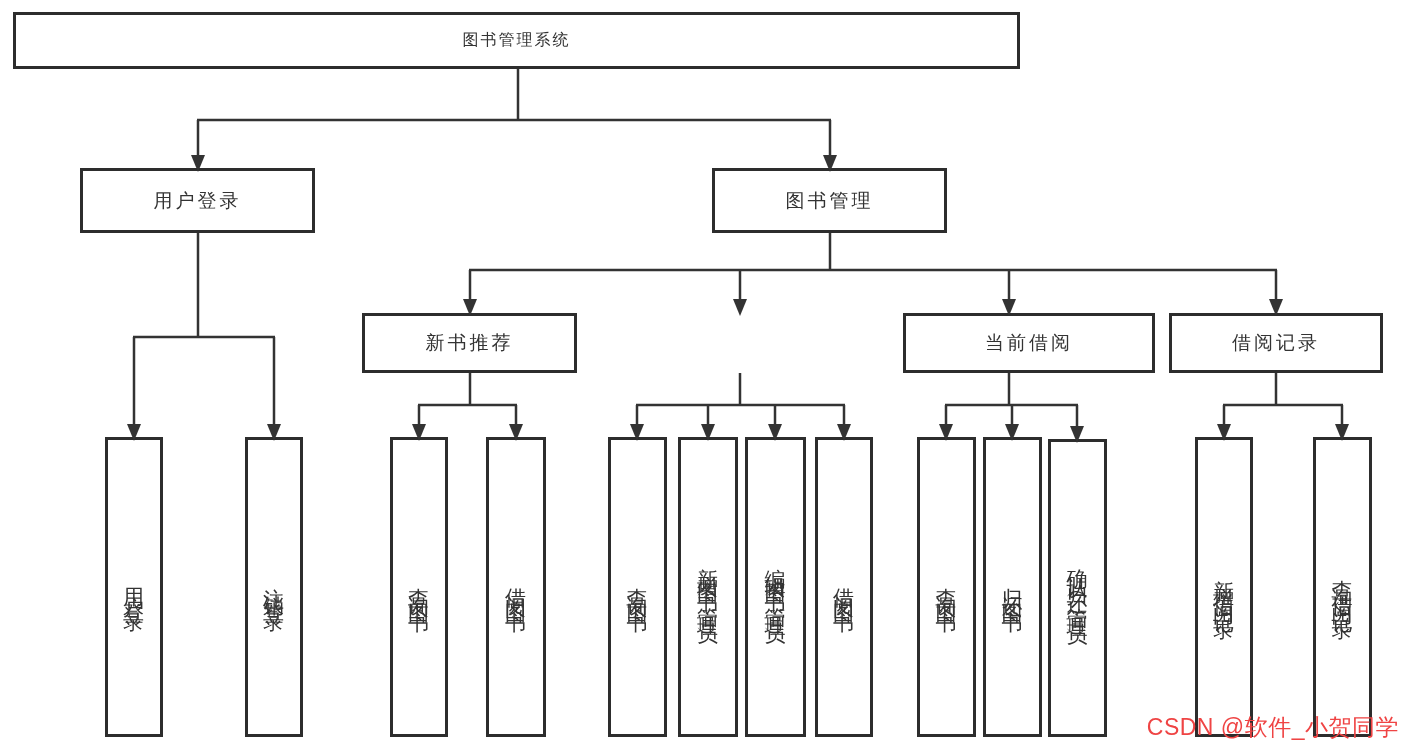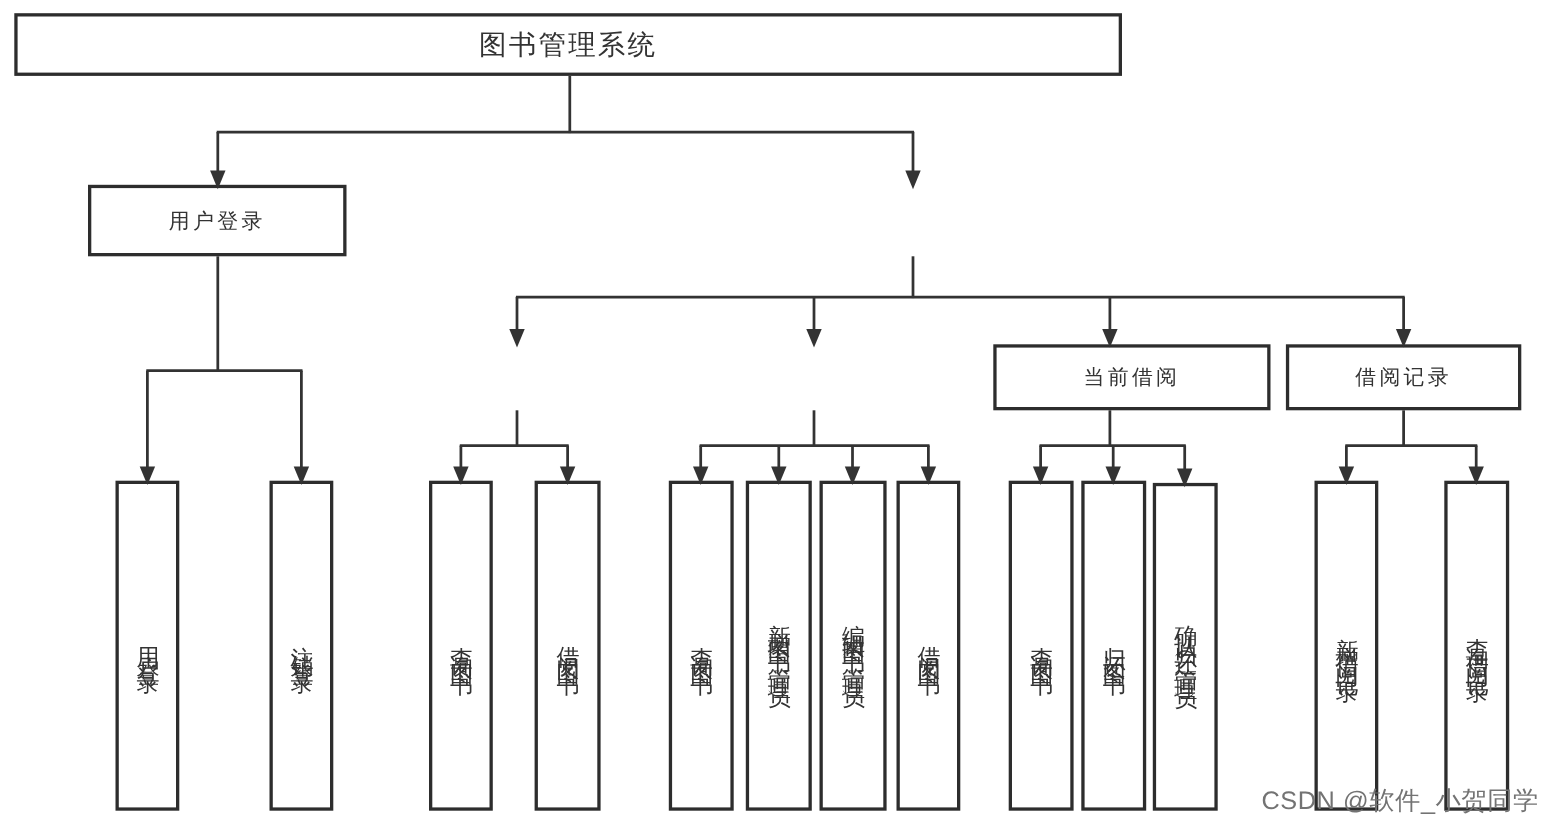--- a/index.html
+++ b/index.html
@@ -5,44 +5,50 @@
   html,body{margin:0;padding:0;background:#ffffff;}
   #diagram{
     position:relative;width:1405px;height:747px;background:#ffffff;
     font-family:"Liberation Sans","DejaVu Sans",sans-serif;color:#333333;overflow:hidden;
   }
   .box{
     position:absolute;box-sizing:border-box;background:#ffffff;
     border:3px solid #2d2d2d;display:flex;align-items:center;justify-content:center;
   }
   .hbox span{font-size:19px;letter-spacing:3px;white-space:nowrap;color:#333333;}
-  .root span{font-size:25px;letter-spacing:2px;}
+  .root span{font-size:16px;letter-spacing:2px;}
   .vbox span{
     writing-mode:vertical-rl;text-orientation:mixed;
     font-size:21px;letter-spacing:8px;line-height:1;white-space:nowrap;color:#333333;
   }
   #connector-svg{position:absolute;left:0;top:0;z-index:2;pointer-events:none;}
   .watermark{
     position:absolute;top:712px;right:6px;z-index:3;
-    font-size:23px;letter-spacing:0.5px;color:#737373;white-space:nowrap;
+    font-size:23px;letter-spacing:0.5px;color:#ef4444;white-space:nowrap;
   }
 </style>
 </head>
 <body>
 
 <div id="diagram">
 
   <div class="box hbox root" style="left:13px;top:12px;width:1007px;height:57px">
     <span>图书管理系统</span>
   </div>
 
   <div class="box hbox" style="left:80px;top:168px;width:235px;height:65px">
     <span>用户登录</span>
   </div>
+  <div class="box hbox" style="left:712px;top:168px;width:235px;height:65px">
+    <span>图书管理</span>
+  </div>
 
+  <div class="box hbox" style="left:362px;top:313px;width:215px;height:60px">
+    <span>新书推荐</span>
+  </div>
   <div class="box hbox" style="left:903px;top:313px;width:252px;height:60px">
     <span>当前借阅</span>
   </div>
   <div class="box hbox" style="left:1169px;top:313px;width:214px;height:60px">
     <span>借阅记录</span>
   </div>
 
   <div class="box vbox" style="left:105px;top:437px;width:58px;height:300px">
     <span>用户登录</span>
   </div>

